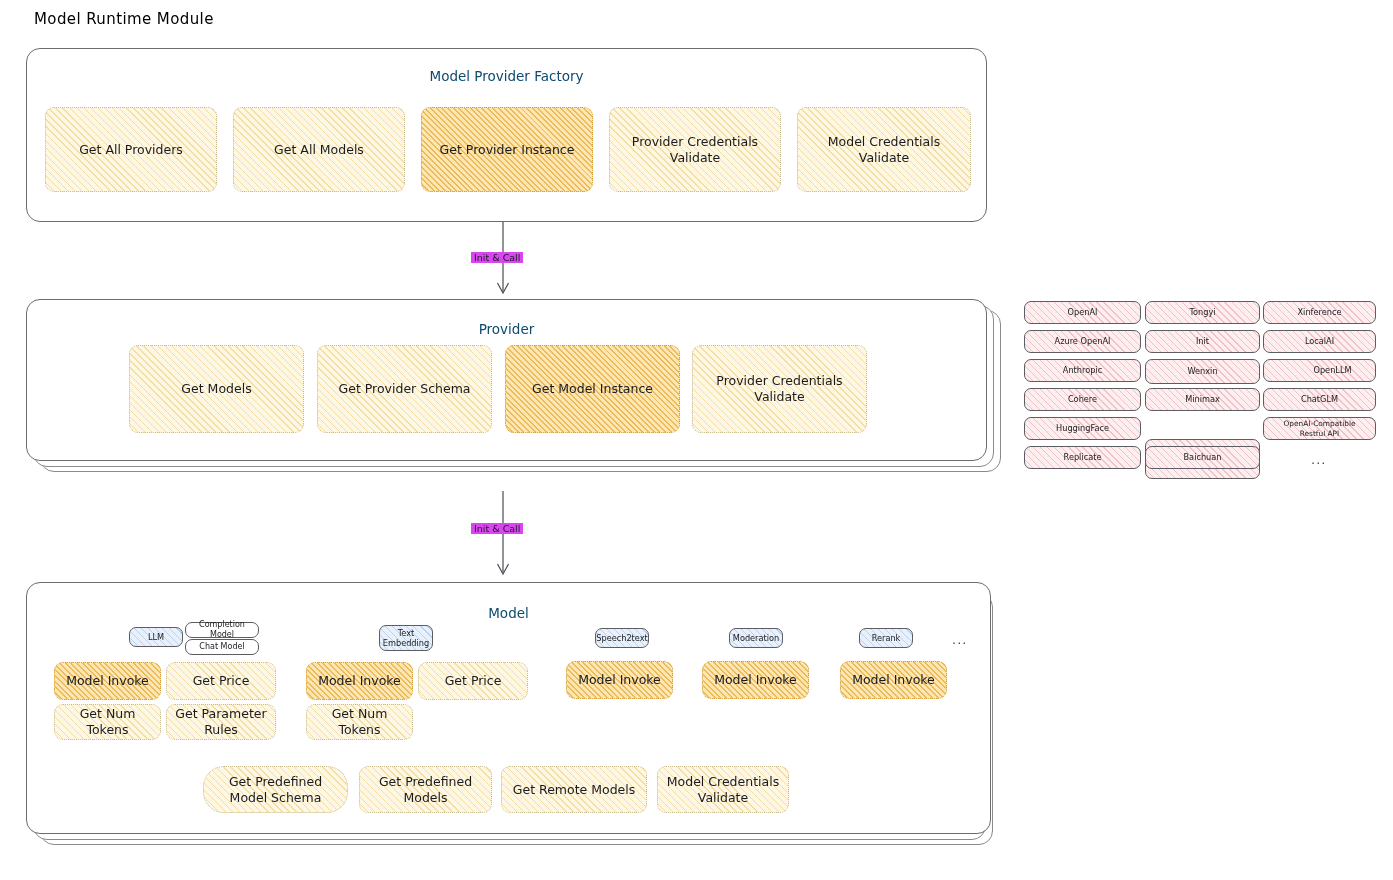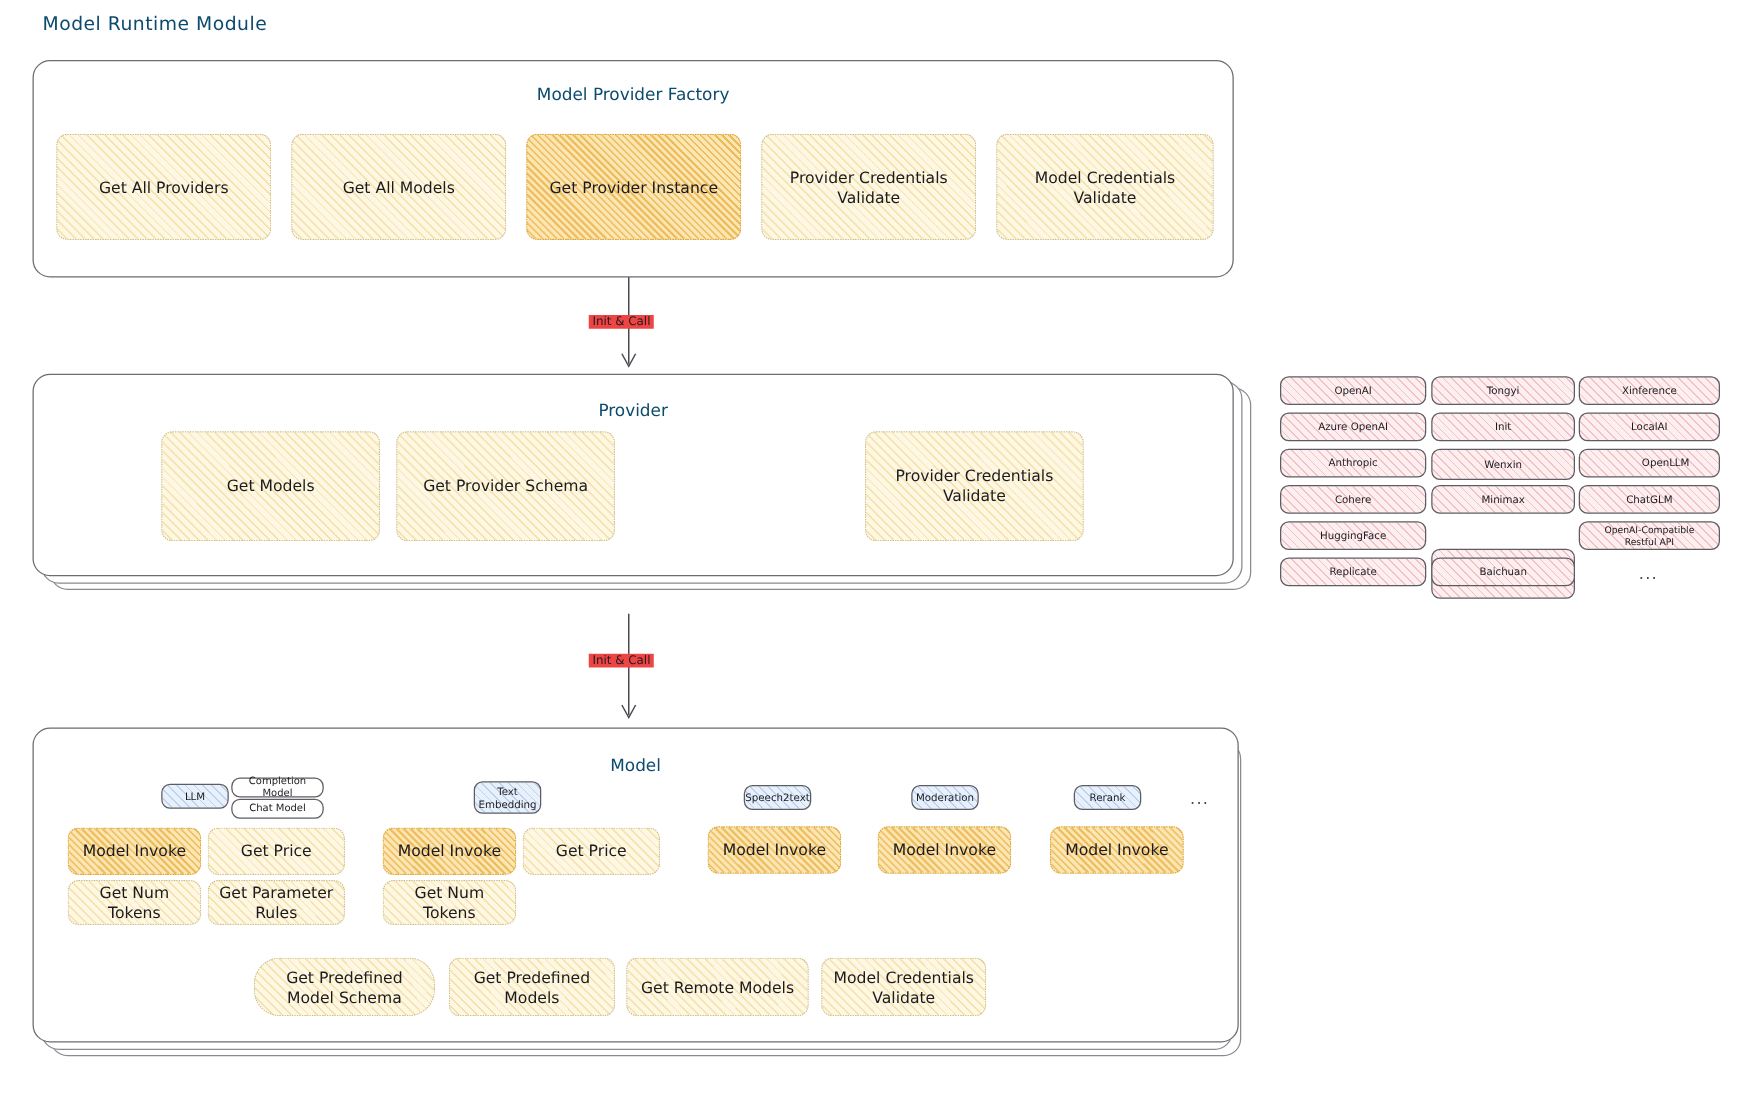--- a/index.html
+++ b/index.html
@@ -7,21 +7,21 @@
   body{
     width:1393px;height:880px;position:relative;overflow:hidden;
     font-family:"DejaVu Sans","Liberation Sans",sans-serif;
     color:#1e1e1e;
   }
   .canvas{position:absolute;inset:0;}
 
   
   #page-title{
     position:absolute;left:34px;top:10px;
-    font-size:15px;letter-spacing:.4px;color:#0c4a6e;
+    font-size:15px;letter-spacing:.4px;color:#000000;
   }
 
   
   .container{
     position:absolute;
     background:#ffffff;
     border:1.3px solid #6b6b72;
     border-radius:14px;
   }
   .stack-layer{
@@ -95,21 +95,21 @@
 
   .ellipsis{
     position:absolute;font-size:13px;color:#4a4a52;z-index:5;
     letter-spacing:1px;
   }
 
   
   .arrow{position:absolute;z-index:3;}
   .arrow-label{
     position:absolute;font-size:9.5px;color:#1b1b1f;
-    white-space:nowrap;z-index:4;background:#ef4444;padding:0 3px;
+    white-space:nowrap;z-index:4;background:#d946ef;padding:0 3px;
   }
 </style>
 </head>
 <body>
 
 <div class="canvas">
 
   <div id="page-title">Model Runtime Module</div>
 
   <div class="container container-main" style="left:26px;top:48px;width:959px;height:172px;">
@@ -130,20 +130,21 @@
 
   <div class="stack-layer" style="left:40px;top:310px;width:959px;height:160px;"></div>
   <div class="stack-layer" style="left:33px;top:305px;width:959px;height:160px;z-index:2;"></div>
 
   <div class="container container-main" style="left:26px;top:299px;width:959px;height:160px;">
     <div class="container-title" style="top:21px;">Provider</div>
   </div>
 
   <div class="node n-pale" style="left:129px;top:345px;width:175px;height:88px;">Get Models</div>
   <div class="node n-pale" style="left:317px;top:345px;width:175px;height:88px;">Get Provider Schema</div>
+  <div class="node n-gold" style="left:505px;top:345px;width:175px;height:88px;">Get Model Instance</div>
   <div class="node n-pale" style="left:692px;top:345px;width:175px;height:88px;">Provider Credentials Validate</div>
 
   <div class="node n-pink" style="left:1024px;top:301px;width:117px;height:23px;">OpenAI</div>
   <div class="node n-pink" style="left:1024px;top:330px;width:117px;height:23px;">Azure OpenAI</div>
   <div class="node n-pink" style="left:1024px;top:359px;width:117px;height:23px;">Anthropic</div>
   <div class="node n-pink" style="left:1024px;top:388px;width:117px;height:23px;">Cohere</div>
   <div class="node n-pink" style="left:1024px;top:417px;width:117px;height:23px;">HuggingFace</div>
   <div class="node n-pink" style="left:1024px;top:446px;width:117px;height:23px;">Replicate</div>
 
   <div class="node n-pink" style="left:1145px;top:301px;width:115px;height:23px;">Tongyi</div>

